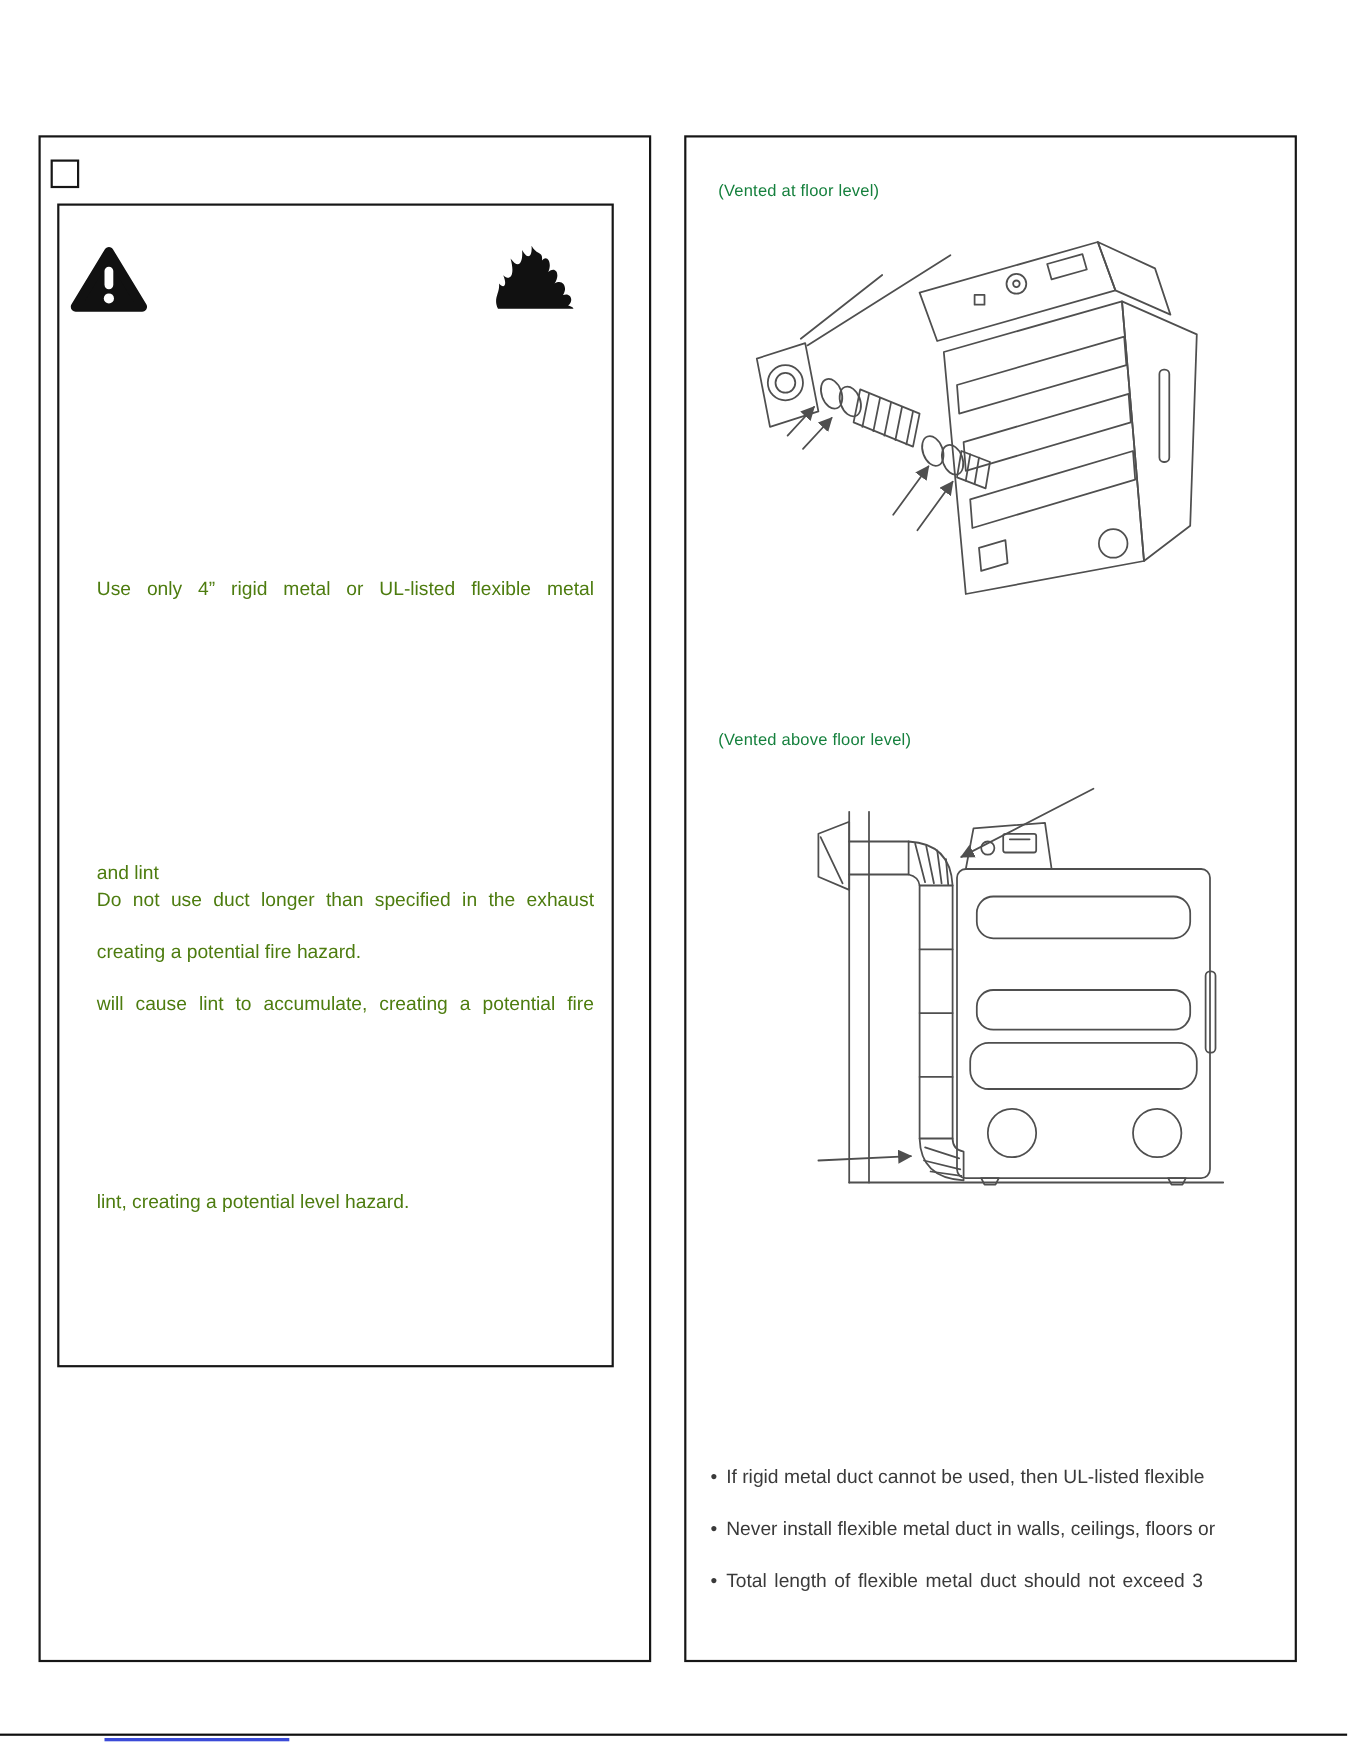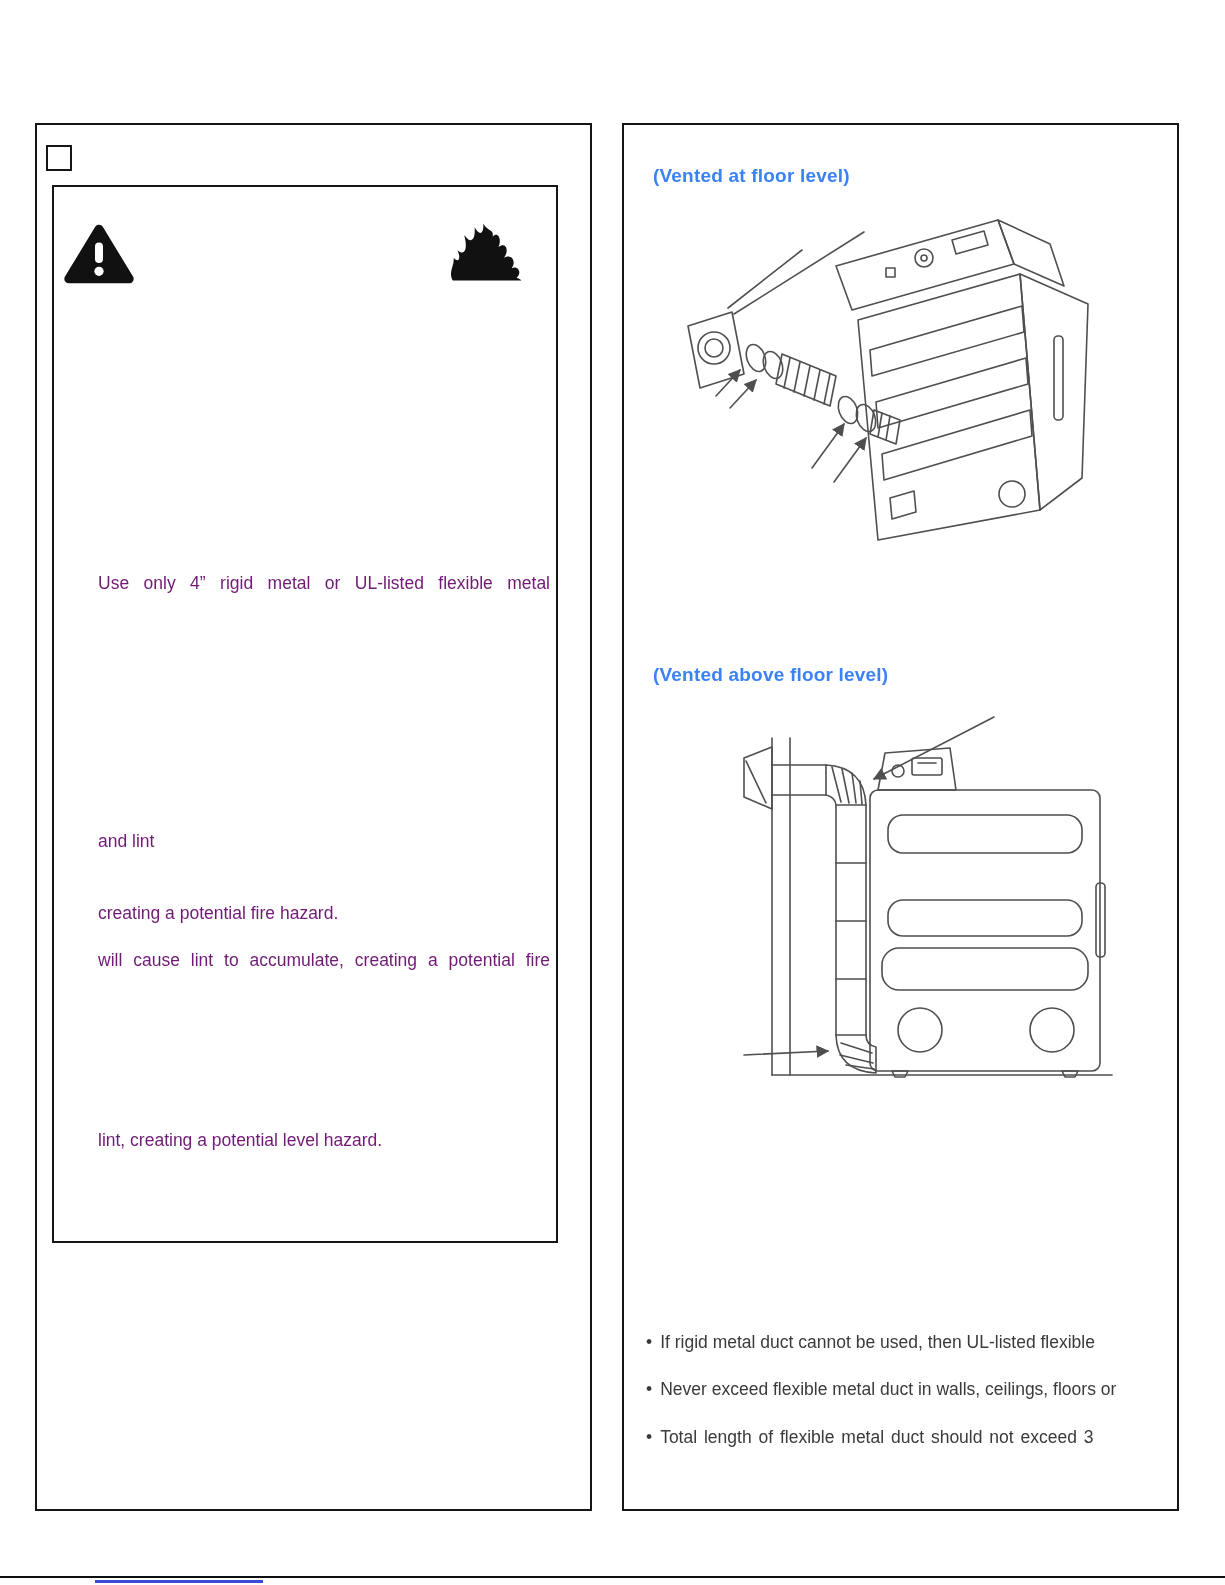--- a/index.html
+++ b/index.html
@@ -5,25 +5,25 @@
   html,body{margin:0;padding:0;background:#ffffff;}
   .page{
     position:relative;width:1225px;height:1585px;background:#ffffff;
     font-family:"Liberation Sans", sans-serif;color:#3d3d3d;overflow:hidden;
   }
   .panel{position:absolute;border:2px solid #161616;background:#ffffff;}
   .left-panel{left:35px;top:123px;width:553px;height:1384px;}
   .right-panel{left:622px;top:123px;width:553px;height:1384px;}
   .checkbox{position:absolute;left:9px;top:20px;width:22px;height:22px;border:2px solid #161616;background:#fff;}
   .inner-warning{position:absolute;left:15px;top:60px;width:502px;height:1054px;border:2px solid #161616;}
-  .warn-line{position:absolute;left:44px;width:452px;font-size:17.5px;line-height:26px;color:#701a75;margin-top:48px;}
+  .warn-line{position:absolute;left:34px;width:452px;font-size:17.5px;line-height:26px;color:#4d7c0f;}
   .justify{text-align:justify;text-align-last:justify;}
   .icon-warning{position:absolute;left:9px;top:35px;width:72px;height:64px;}
   .icon-flame{position:absolute;left:393px;top:33px;width:80px;height:66px;}
-  .vent-heading{position:absolute;left:29px;font-size:19px;font-weight:bold;color:#3b82f6;letter-spacing:.2px;}
+  .vent-heading{position:absolute;left:29px;font-size:15px;font-weight:normal;color:#15803d;letter-spacing:.2px;}
   .illus{position:absolute;}
   .bullet-row{position:absolute;left:22px;width:496px;display:flex;gap:8px;font-size:17.5px;line-height:24px;color:#3a3a3a;}
   .bullet-glyph{flex:0 0 auto;}
   .footer-rule{position:absolute;left:0;top:1576px;width:1225px;height:2px;background:#0e0e0e;}
   .footer-link{position:absolute;left:95px;top:1580px;width:168px;height:3px;background:#3b4bd8;}
 </style>
 </head>
 <body>
 
 <div class="page">
@@ -38,20 +38,21 @@
         <rect x="35.5" y="23" width="9" height="23" rx="4.5" fill="#fff"></rect>
         <circle cx="40" cy="55.5" r="5.2" fill="#fff"></circle>
       </svg>
 
       <svg class="icon-flame" viewBox="0 0 84 66">
         <path d="M6 62 C1 52 8 47 7 38 C12 44 15 39 11 30 C19 37 22 28 18 14 C26 25 30 18 29 6 C35 17 39 11 38 2 C44 12 49 7 48 16 C53 10 58 18 54 27 C61 21 66 29 60 38 C68 33 73 42 68 49 C75 46 79 54 73 59 C76 60 78 61 78 62 Z" fill="#111"></path>
       </svg>
 
       <div class="warn-line justify" style="top:335px">Use only 4” rigid metal or UL-listed flexible metal</div>
       <div class="warn-line" style="top:593px">and lint</div>
+      <div class="warn-line justify" style="top:618px">Do not use duct longer than specified in the exhaust</div>
       <div class="warn-line justify" style="top:712px">will cause lint to accumulate, creating a potential fire</div>
       <div class="warn-line" style="top:665px">creating a potential fire hazard.</div>
       <div class="warn-line" style="top:892px">lint, creating a potential level hazard.</div>
     </div>
   </div>
 
   <div class="panel right-panel">
 
     <div class="vent-heading" style="top:40px">(Vented at floor level)</div>
 
@@ -180,21 +181,21 @@
         </g>
       </g>
     </svg>
 
     <div class="bullet-row" style="top:1205px">
       <span class="bullet-glyph">•</span>
       <span>If rigid metal duct cannot be used, then UL-listed flexible</span>
     </div>
     <div class="bullet-row" style="top:1252px">
       <span class="bullet-glyph">•</span>
-      <span>Never exceed flexible metal duct in walls, ceilings, floors or</span>
+      <span>Never install flexible metal duct in walls, ceilings, floors or</span>
     </div>
     <div class="bullet-row" style="top:1300px;word-spacing:2px">
       <span class="bullet-glyph">•</span>
       <span>Total length of flexible metal duct should not exceed 3</span>
     </div>
   </div>
 
   <div class="footer-rule"></div>
   <div class="footer-link"></div>
 

